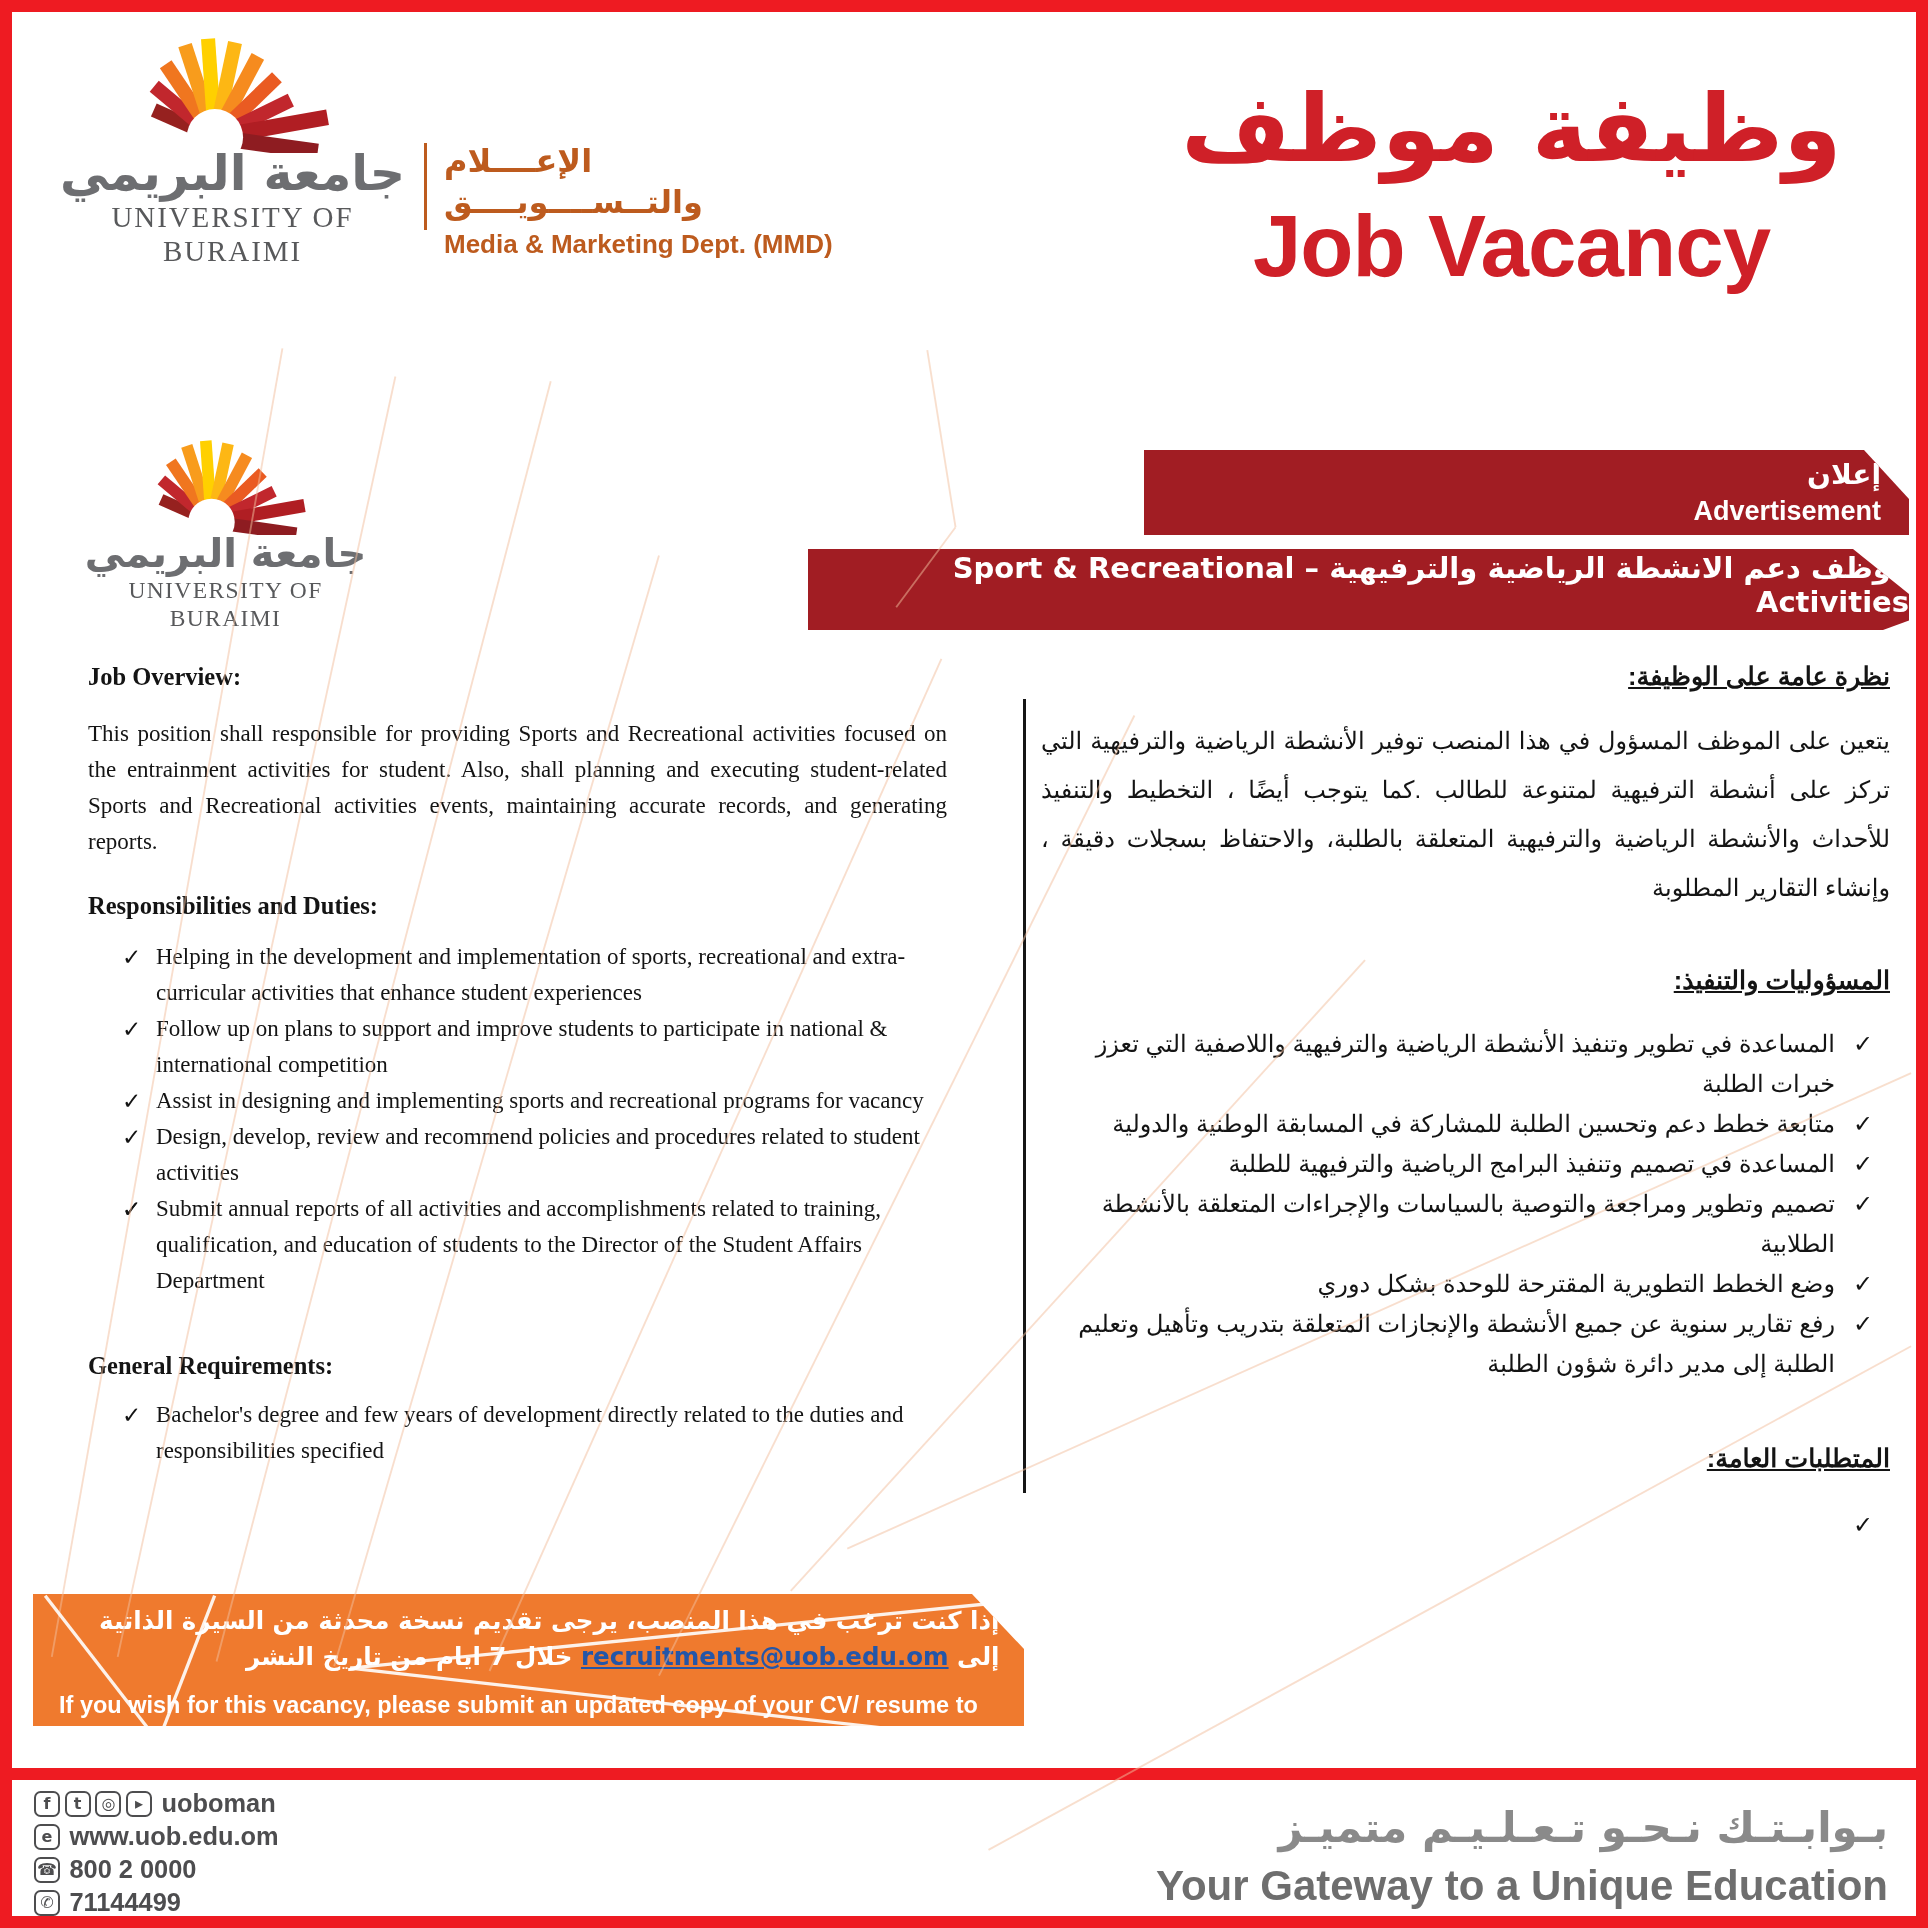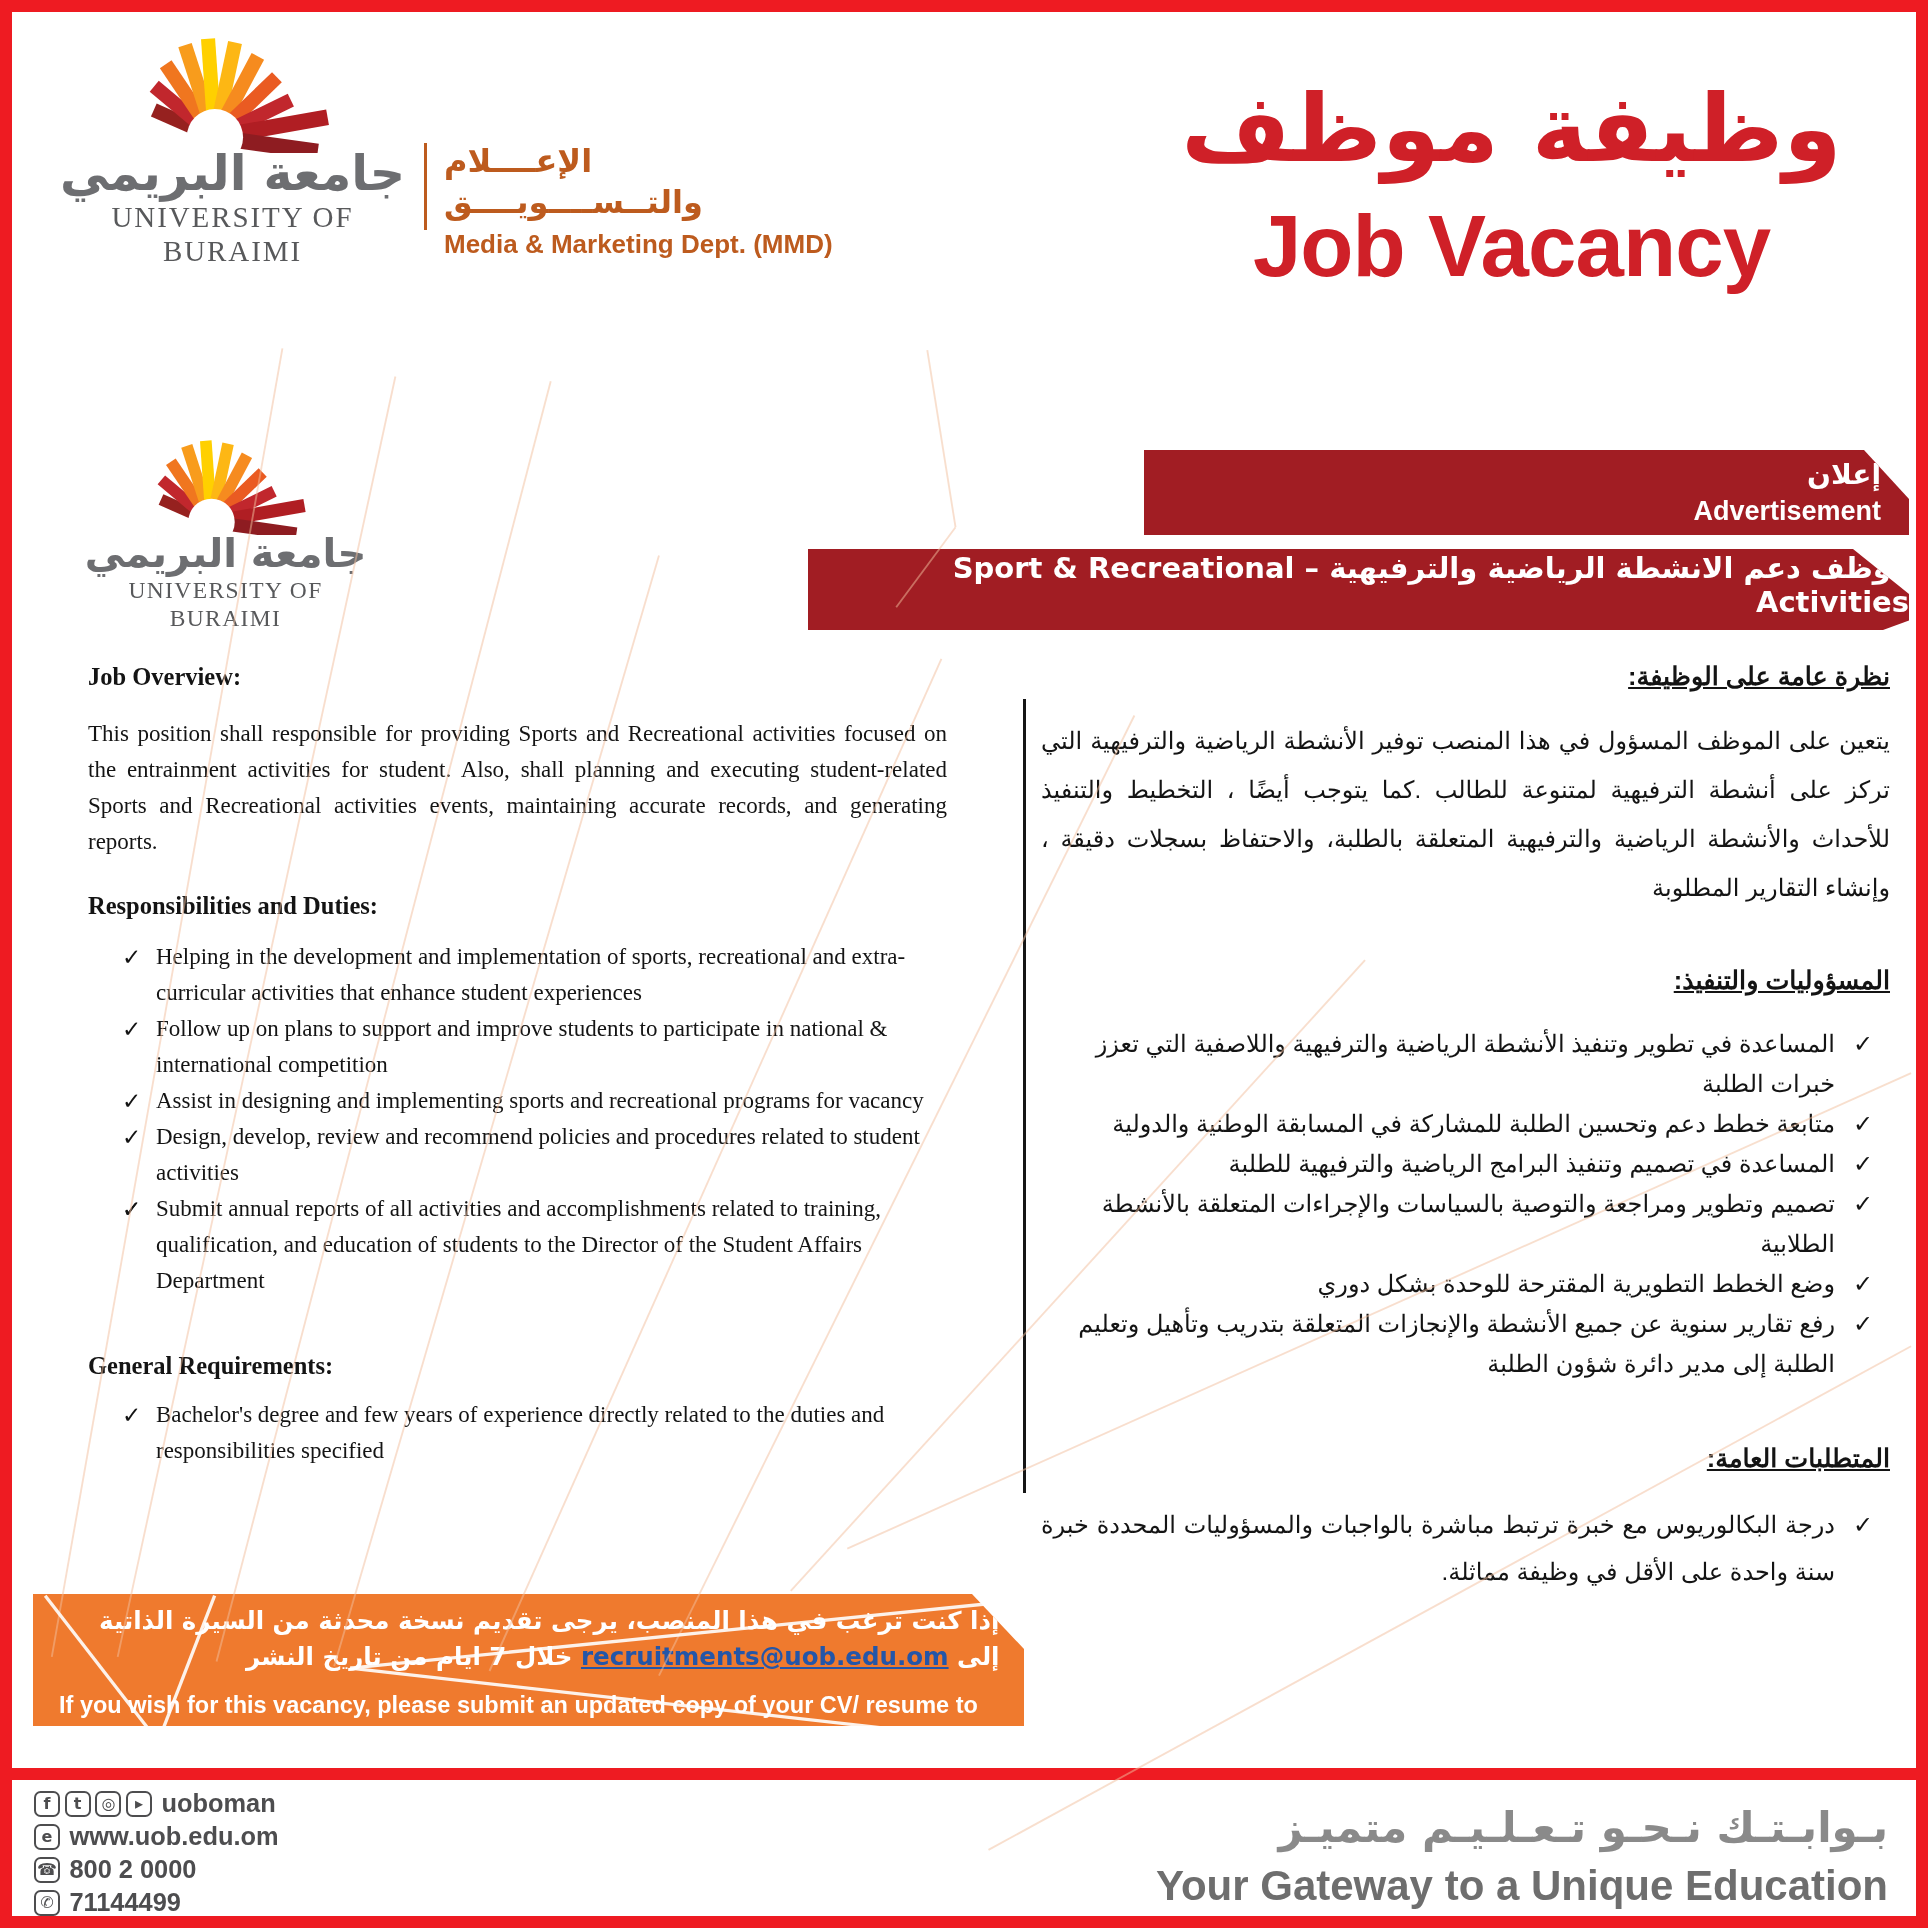--- a/index.html
+++ b/index.html
@@ -182,41 +182,41 @@
   <ul class="checks">
     <li><span class="check">✓</span><span>Helping in the development and implementation of sports, recreational and extra-curricular activities that enhance student experiences</span></li>
     <li><span class="check">✓</span><span>Follow up on plans to support and improve students to participate in national &amp; international competition</span></li>
     <li><span class="check">✓</span><span>Assist in designing and implementing sports and recreational programs for vacancy</span></li>
     <li><span class="check">✓</span><span>Design, develop, review and recommend policies and procedures related to student activities</span></li>
     <li><span class="check">✓</span></li>
     <li><span class="check">✓</span><span>Submit annual reports of all activities and accomplishments related to training, qualification, and education of students to the Director of the Student Affairs Department</span></li>
   </ul>
   <h3 class="h-req">General Requirements:</h3>
   <ul class="checks req">
-    <li><span class="check">✓</span><span>Bachelor's degree and few years of experience directly related to the duties and responsibilities specified</span></li>
+    <li><span class="check">✓</span><span>Bachelor's degree and few years of development directly related to the duties and responsibilities specified</span></li>
   </ul>
 </div>
 
 <div class="v-divider"></div>
 
 <div class="col-ar">
   <h3>نظرة عامة على الوظيفة:</h3>
   <p>يتعين على الموظف المسؤول في هذا المنصب توفير الأنشطة الرياضية والترفيهية التي تركز على أنشطة الترفيهية لمتنوعة للطالب .كما يتوجب أيضًا ، التخطيط والتنفيذ للأحداث والأنشطة الرياضية والترفيهية المتعلقة بالطلبة، والاحتفاظ بسجلات دقيقة ، وإنشاء التقارير المطلوبة</p>
   <h3 class="h2">المسؤوليات والتنفيذ:</h3>
   <ul class="checks-ar">
     <li><span class="check">✓</span><span>المساعدة في تطوير وتنفيذ الأنشطة الرياضية والترفيهية واللاصفية التي تعزز خبرات الطلبة</span></li>
     <li><span class="check">✓</span><span>متابعة خطط دعم وتحسين الطلبة للمشاركة في المسابقة الوطنية والدولية</span></li>
     <li><span class="check">✓</span><span>المساعدة في تصميم وتنفيذ البرامج الرياضية والترفيهية للطلبة</span></li>
     <li><span class="check">✓</span><span>تصميم وتطوير ومراجعة والتوصية بالسياسات والإجراءات المتعلقة بالأنشطة الطلابية</span></li>
     <li><span class="check">✓</span><span>وضع الخطط التطويرية المقترحة للوحدة بشكل دوري</span></li>
     <li><span class="check">✓</span><span>رفع تقارير سنوية عن جميع الأنشطة والإنجازات المتعلقة بتدريب وتأهيل وتعليم الطلبة إلى مدير دائرة شؤون الطلبة</span></li>
   </ul>
   <h3 class="h-req">المتطلبات العامة:</h3>
   <ul class="checks-ar req">
-    <li><span class="check">✓</span><span>درجة البكالوريوس مع خبرة ترتبط مباشرة بالواجبات والمسؤوليات المحددة خبرة سنة واحدة على الأقل في وظيفة مماثلة.</span></li>
+    <li><span class="check">✓</span></li>
   </ul>
 </div>
 
 <div class="apply-banner">
   <div class="line-ar">
     <span>إذا كنت ترغب في هذا المنصب، يرجى تقديم نسخة محدثة من السيرة الذاتية إلى </span><a class="email">recruitments@uob.edu.om</a><span> خلال 7 ايام من تاريخ النشر</span>
   </div>
   <div class="line-en">
     <span>If you wish for this vacancy, please submit an updated copy of your CV/ resume to </span><a class="email">recruitments@uob.edu.om</a><span> during 7 days from the advertisement issuance</span>
   </div>

